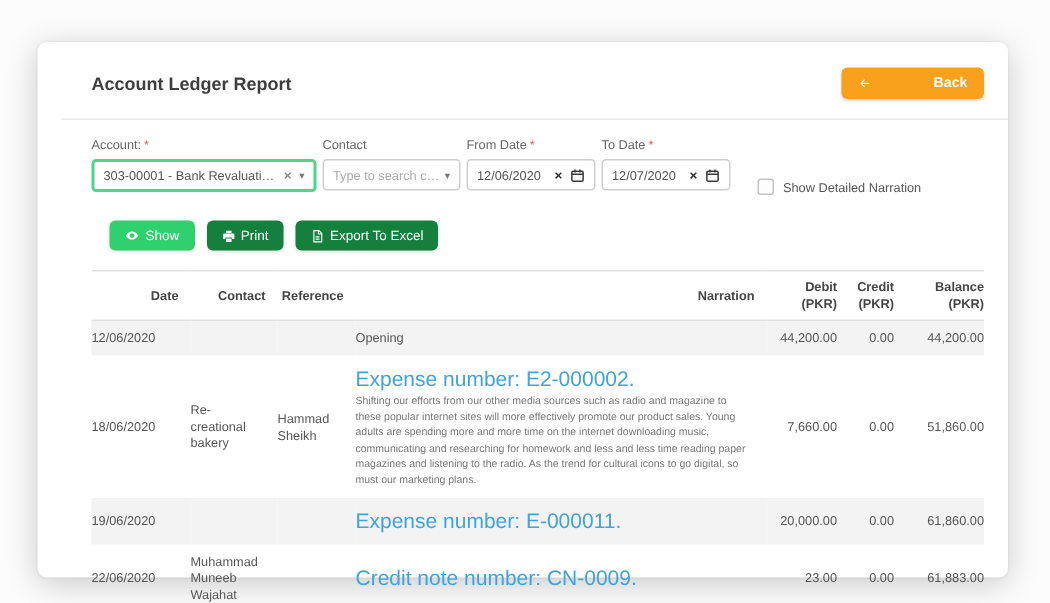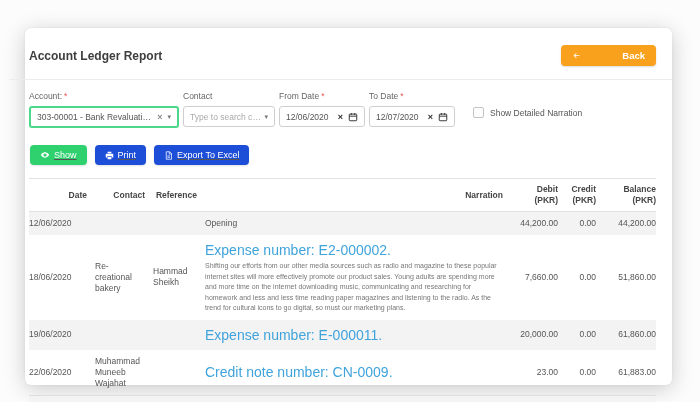--- a/index.html
+++ b/index.html
@@ -10,21 +10,21 @@
     position: relative;
     color: #555;
   }
   .card {
     position: absolute;
     left: 25px; top: 28px;
     width: 647px; height: 357px;
     background: #ffffff;
     border-radius: 6px;
     box-shadow: 0 4px 22px rgba(0,0,0,0.20), 0 0 2px rgba(0,0,0,0.08);
-    padding: 0 16px 0 4px;
+    padding: 0 16px 0 36px;
   }
   
   .card-header {
     display: flex; justify-content: space-between; align-items: center;
     padding: 17px 0 13px;
   }
   .page-title { font-size: 12px; font-weight: bold; color: #3e3e3e; }
   .btn {
     border: none; cursor: pointer; color: #fff;
     display: inline-flex; align-items: center; gap: 4px;
@@ -46,32 +46,32 @@
   }
   .control .val { flex: 1; overflow: hidden; white-space: nowrap; text-overflow: ellipsis; }
   .select-green { border: 2px solid #4cd88a; height: 22px; }
   .clear-x { color: #8a8a8a; font-weight: bold; font-size: 9px; margin: 0 5px 0 4px; }
   .caret { color: #777; font-size: 7px; }
   .placeholder { color: #aaa; }
   .date-x { color: #2b2b2b; font-weight: bold; font-size: 9px; margin: 0 5px 0 4px; }
   .w-account { width: 150px; }
   .w-contact { width: 92px; }
   .w-date { width: 86px; }
-  .checkgroup { display: flex; flex-direction: column; gap: 7px; margin-left: 14px; margin-top: 16px; align-items: flex-end; }
+  .checkgroup { display: flex; flex-direction: column; gap: 7px; margin-left: 14px; margin-top: 28px; align-items: flex-end; }
   .checkrow { display: flex; align-items: center; gap: 6px; cursor: pointer; }
   .checkbox {
     width: 11px; height: 11px; border: 1px solid #c4c4c4; border-radius: 2px;
     background: #fdfdfd; flex: 0 0 auto;
   }
   .checklabel { font-size: 8.5px; color: #555; }
   
-  .actions { display: flex; gap: 8px; margin: 15px 1px 13px; text-decoration: underline; }
+  .actions { display: flex; gap: 8px; margin: 15px 12px 13px; }
   .btn-action { font-size: 9px; padding: 5px 10px; box-shadow: 0 1px 2px rgba(0,0,0,0.12); }
   .btn-show { background: #2ed16e; }
-  .btn-purple { background: #1d4ed8; }
+  .btn-purple { background: #15803d; }
   
   table { width: 100%; border-collapse: collapse; table-layout: fixed; font-size: 8.5px; }
   thead th {
     font-weight: bold; color: #454545; text-align: right; vertical-align: middle;
     border-top: 1px solid #e2e2e2; border-bottom: 1px solid #e2e2e2;
     padding: 5px 8px 5px 0; line-height: 1.3;
   }
   th.num, td.num { text-align: right; }
   th:last-child, td:last-child { padding-right: 0; }
   tbody td { padding: 6px 8px 6px 0; vertical-align: middle; line-height: 1.3; color: #555; }

